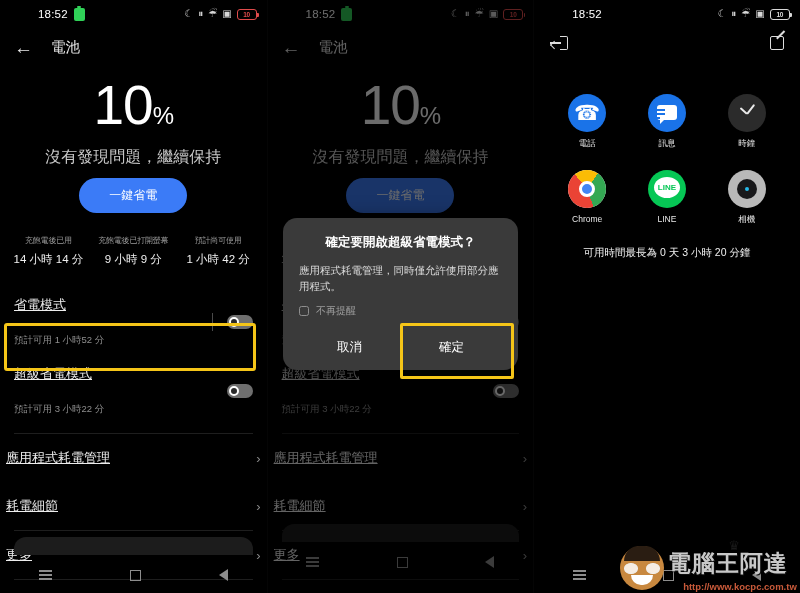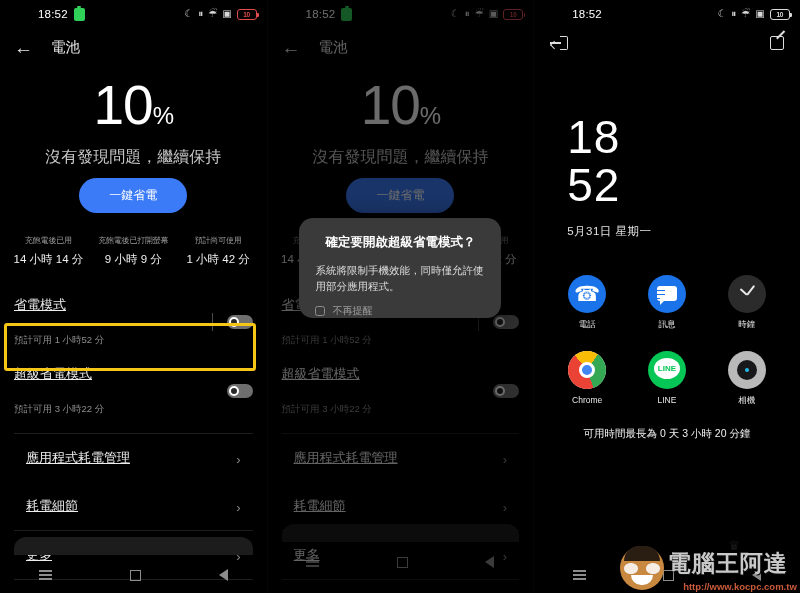--- a/index.html
+++ b/index.html
@@ -83,21 +83,21 @@
     width: 10px; height: 10px; border-radius: 50%;
     background: #2a2a2a; border: 2.4px solid #fff;
     box-sizing: border-box;
   }
   .tog-sep { width: 1px; height: 18px; background: #4a4a4a; margin-right: 14px; }
   .highlight-box {
     position: absolute; border: 3px solid #f5c518; border-radius: 3px;
     pointer-events: none;
   }
   .chev { color: #8a8a8a; font-size: 13px; font-weight: 300; }
-  .nav-row { padding: 15px 26px; display: flex; align-items: flex-end; }
+  .nav-row { padding: 15px 6px; display: flex; align-items: center; }
   .nav-row .row-title { flex: 1; }
 
   
   .sheet {
     position: absolute; left: 14px; right: 14px; bottom: 38px; height: 18px;
     background: #1c1c1c; border-radius: 12px 12px 0 0;
   }
   .navbar {
     position: absolute; bottom: 0; left: 0; right: 0; height: 36px;
     display: flex; align-items: center; justify-content: space-around;
@@ -112,21 +112,21 @@
 
   
   .dimmed { filter: brightness(.42); }
 
   
   .dlg-layer {
     position: absolute; inset: 0; display: flex;
     align-items: flex-start; justify-content: center; padding-top: 218px;
   }
   .dialog {
-    width: 202px; background: #3a3a3a; border-radius: 14px;
+    width: 235px; background: #3a3a3a; border-radius: 14px;
     padding: 16px 16px 0; box-shadow: 0 4px 22px rgba(0,0,0,.6);
   }
   .dlg-title { color: #fff; font-size: 12.5px; text-align: center; font-weight: bold; }
   .dlg-body { color: #dcdcdc; font-size: 10.5px; line-height: 1.55; margin-top: 11px; }
   .dlg-check { display: flex; align-items: center; gap: 7px; margin-top: 9px; }
   .cbox { width: 10px; height: 10px; border: 1.3px solid #8e8e8e; border-radius: 2.5px; }
   .dlg-check span { color: #9c9c9c; font-size: 10px; }
   .dlg-actions { display: flex; margin-top: 8px; position: relative; }
   .dlg-btn {
     flex: 1; text-align: center; color: #fff; font-size: 12.5px;
@@ -419,24 +419,30 @@
             <i></i>
           </span>
         <span class="nav-sq"></span>
         <span class="nav-tri"></span>
       </div>
     </div>
 
     <div class="dlg-layer">
       <div class="dialog">
         <div class="dlg-title">確定要開啟超級省電模式？</div>
-        <div class="dlg-body">系統將限制手機效能，同時僅允許使用部分應用程式。</div>
+        <div class="dlg-body">應用程式耗電管理，同時僅允許使用部分應用程式。</div>
         <div class="dlg-check">
           <span class="cbox"></span>
           <span>不再提醒</span>
+        </div>
+        <div class="dlg-actions">
+          <div class="dlg-btn">取消</div>
+          <div class="dlg-sep"></div>
+          <div class="dlg-btn">確定</div>
+          <div class="dlg-hl"></div>
         </div>
       </div>
     </div>
   </div>
 
   <div class="panel">
     <div class="statusbar">
       <div class="sb-time">18:52</div>
       <div class="sb-right">
         <span class="sb-ic">☾</span>
@@ -450,25 +456,20 @@
     </div>
 
     <div class="p3-top">
       <span class="icon-exit">
           <span class="brk"></span>
           <span class="arw"></span>
         </span>
       <span class="icon-edit"></span>
     </div>
 
-    <div class="p3-clock">
-      <div class="p3-hh">18</div>
-      <div class="p3-mm">52</div>
-      <div class="p3-date">5月31日  星期一</div>
-    </div>
 
     <div class="p3-apps">
       <div class="p3-grid">
         <div class="p3-app">
           <div class="p3-ico ic-phone"></div>
           <div class="p3-lbl">電話</div>
         </div>
         <div class="p3-app">
           <div class="p3-ico ic-msg">
             <span class="bub"></span>

